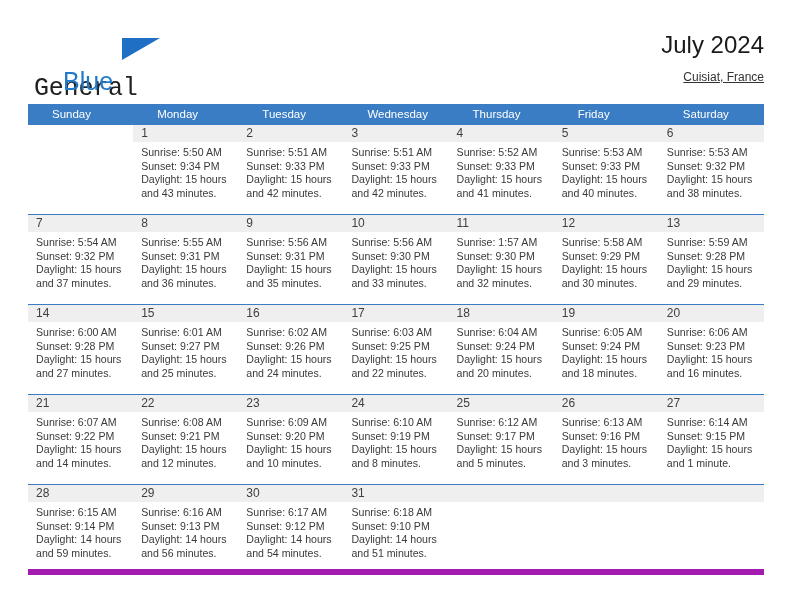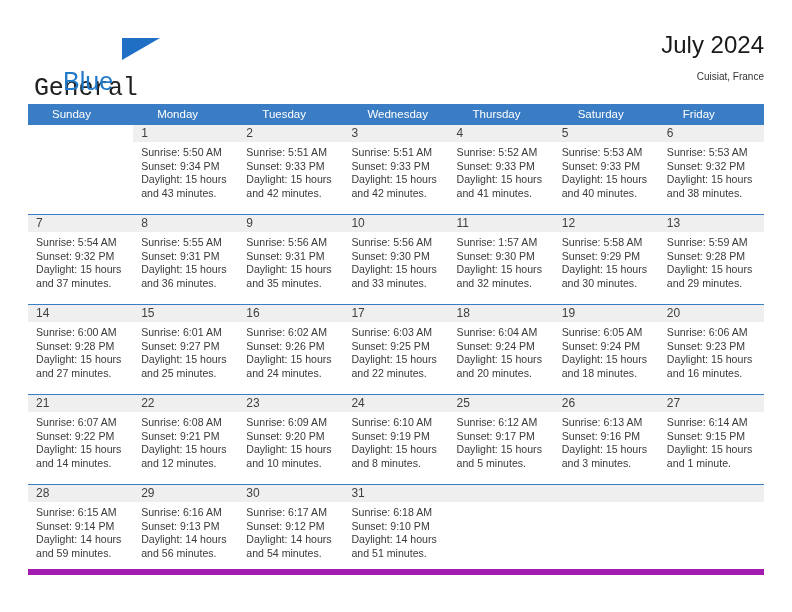--- a/index.html
+++ b/index.html
@@ -75,25 +75,26 @@
     top: 0;
     text-align: right;
   }
   .cal-title {
     font-size: 24px;
     color: #1a1a1a;
     line-height: 34px;
     white-space: nowrap;
   }
   .cal-subtitle {
-    font-size: 10px;
+    font-size: 12px;
     color: #333333;
     line-height: 20px;
     margin-top: 5px;
     white-space: nowrap;
+    text-decoration: underline;
   }
 
   
   .calendar {
     position: absolute;
     left: 28px;
     top: 104px;
     width: 736px;
   }
 
@@ -175,22 +176,22 @@
 
   </div>
 
   <div class="calendar">
     <div class="weekday-row" id="weekday-row">
         <div class="weekday">Sunday</div>
         <div class="weekday">Monday</div>
         <div class="weekday">Tuesday</div>
         <div class="weekday">Wednesday</div>
         <div class="weekday">Thursday</div>
+        <div class="weekday">Friday</div>
         <div class="weekday">Saturday</div>
-        <div class="weekday">Friday</div>
       </div>
     <div id="weeks-container">
         <div class="week-row">
           <div class="day-cell blank">
             <div class="daynum-band"></div>
             <div class="day-lines"></div>
           </div>
           <div class="day-cell">
             <div class="daynum-band">1</div>
             <div class="day-lines">

